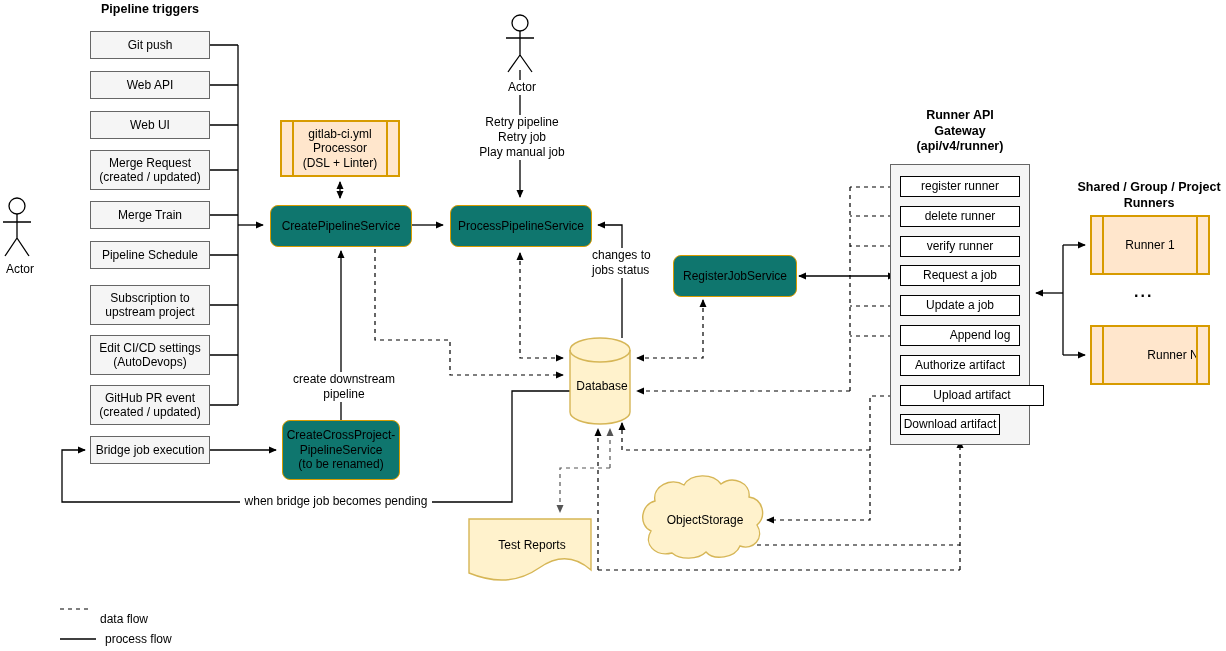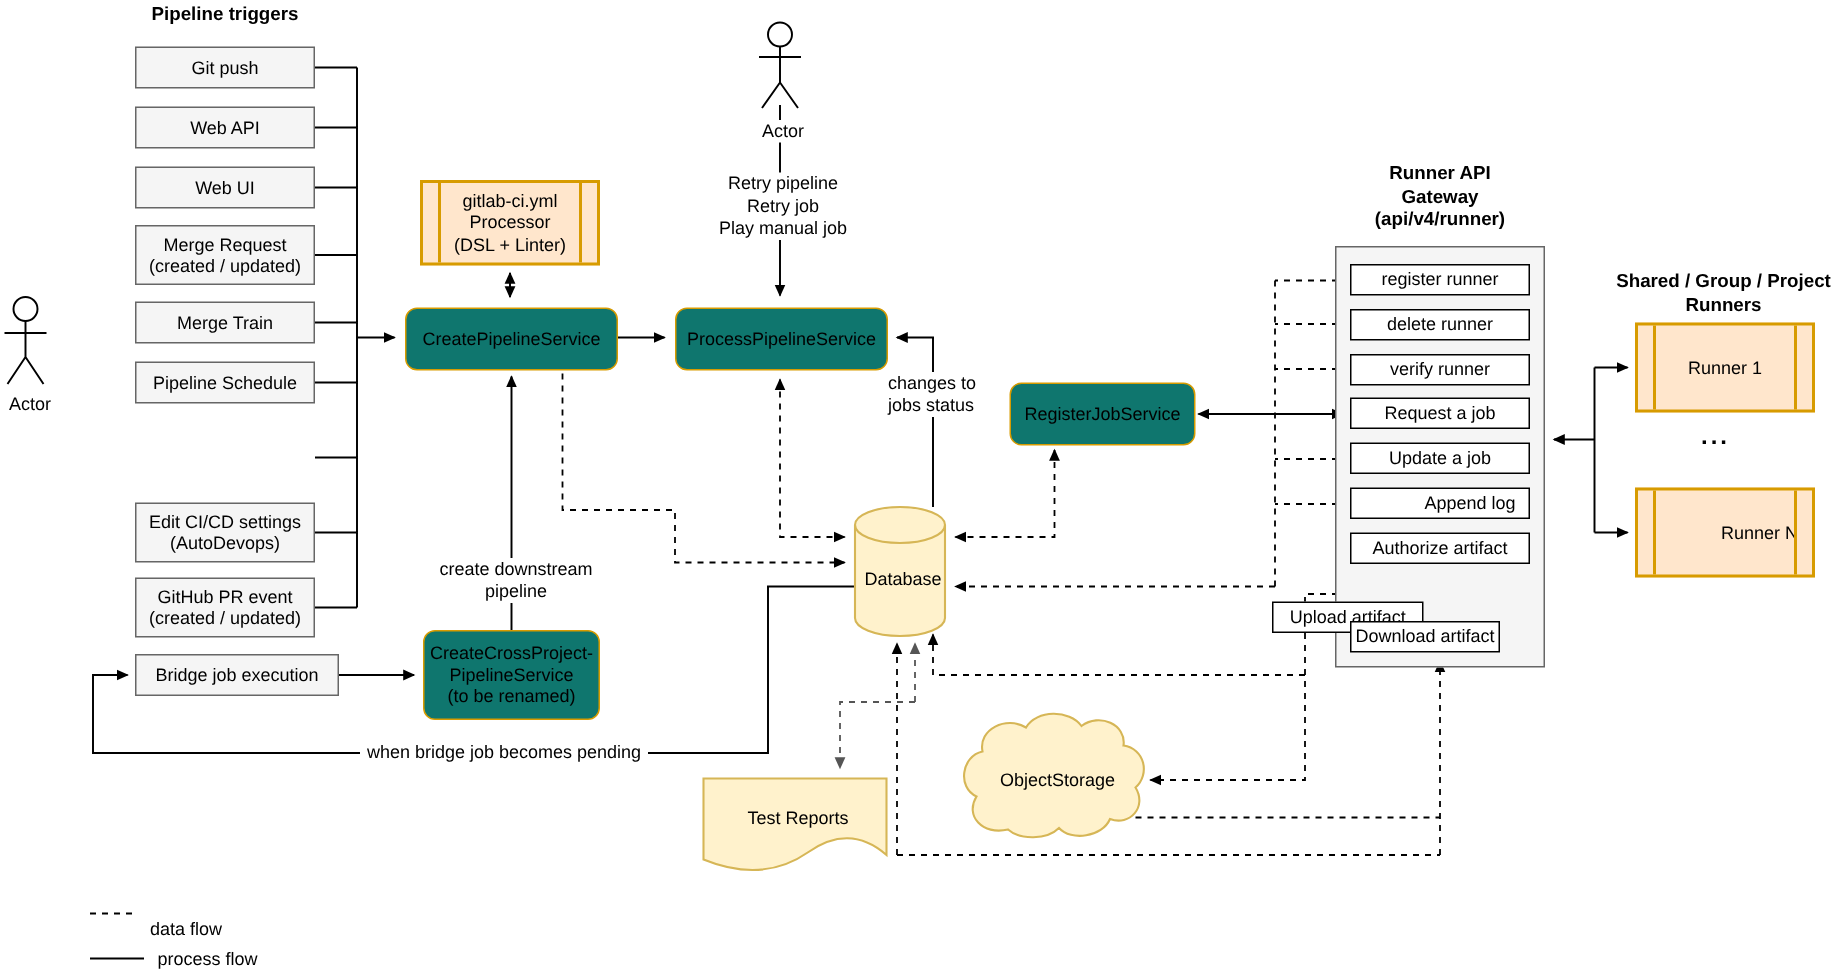--- a/index.html
+++ b/index.html
@@ -101,25 +101,27 @@
   <div class="title" style="left:1072px;top:180px;width:154px;">Shared / Group / Project
 Runners</div>
 
   <div class="node gray" style="left:90px;top:31px;width:120px;height:28px;">Git push</div>
   <div class="node gray" style="left:90px;top:71px;width:120px;height:28px;">Web API</div>
   <div class="node gray" style="left:90px;top:111px;width:120px;height:28px;">Web UI</div>
   <div class="node gray" style="left:90px;top:150px;width:120px;height:40px;">Merge Request
 (created / updated)</div>
   <div class="node gray" style="left:90px;top:201px;width:120px;height:28px;">Merge Train</div>
   <div class="node gray" style="left:90px;top:241px;width:120px;height:28px;">Pipeline Schedule</div>
+  <div class="node gray" style="left:90px;top:285px;width:120px;height:40px;">Subscription to
+upstream project</div>
   <div class="node gray" style="left:90px;top:335px;width:120px;height:40px;">Edit CI/CD settings
 (AutoDevops)</div>
   <div class="node gray" style="left:90px;top:385px;width:120px;height:40px;">GitHub PR event
 (created / updated)</div>
-  <div class="node gray" style="left:90px;top:436px;width:136px;height:28px;">Bridge job execution</div>
+  <div class="node gray" style="left:90px;top:436px;width:120px;height:28px;">Bridge job execution</div>
 
   <div class="lbl" style="left:1px;top:262px;width:34px;">Actor</div>
   <div class="lbl" style="left:503px;top:80px;width:34px;">Actor</div>
 
   <div class="node process" style="left:280px;top:120px;width:120px;height:57px;">gitlab-ci.yml
 Processor
 (DSL + Linter)</div>
   <div class="node orange" style="left:270px;top:205px;width:142px;height:42px;">CreatePipelineService</div>
   <div class="node orange" style="left:450px;top:205px;width:142px;height:42px;">ProcessPipelineService</div>
   <div class="node orange" style="left:673px;top:255px;width:124px;height:42px;">RegisterJobService</div>
@@ -132,21 +134,21 @@
   <div class="lbl nobg" style="left:648px;top:513px;width:110px;">ObjectStorage</div>
 
   <div class="node gray" style="left:890px;top:164px;width:140px;height:281px;"></div>
   <div class="node white-ep" style="left:900px;top:176px;width:120px;height:21px;">register runner</div>
   <div class="node white-ep" style="left:900px;top:206px;width:120px;height:21px;">delete runner</div>
   <div class="node white-ep" style="left:900px;top:236px;width:120px;height:21px;">verify runner</div>
   <div class="node white-ep" style="left:900px;top:265px;width:120px;height:21px;">Request a job</div>
   <div class="node white-ep" style="left:900px;top:295px;width:120px;height:21px;">Update a job</div>
   <div class="node white-ep" style="left:900px;top:325px;width:120px;height:21px;padding-left:40px;">Append log</div>
   <div class="node white-ep" style="left:900px;top:355px;width:120px;height:21px;">Authorize artifact</div>
-  <div class="node white-ep" style="left:848px;top:385px;width:101px;height:21px;margin-top:16px;">Upload artifact</div>
+  <div class="node white-ep" style="left:900px;top:385px;width:144px;height:21px;">Upload artifact</div>
   <div class="node white-ep" style="left:900px;top:414px;width:100px;height:21px;">Download artifact</div>
 
   <div class="node process" style="left:1090px;top:215px;width:120px;height:60px;">Runner 1</div>
   <div class="ellipsis" style="left:1134px;top:283px;">...</div>
   <div class="node process" style="left:1090px;top:325px;width:120px;height:60px;padding-left:46px;">Runner N</div>
 
   <div class="lbl" style="left:462px;top:115px;width:116px;">Retry pipeline
 Retry job
 Play manual job</div>
   <div class="lbl left-align" style="left:590px;top:248px;width:66px;">changes to

